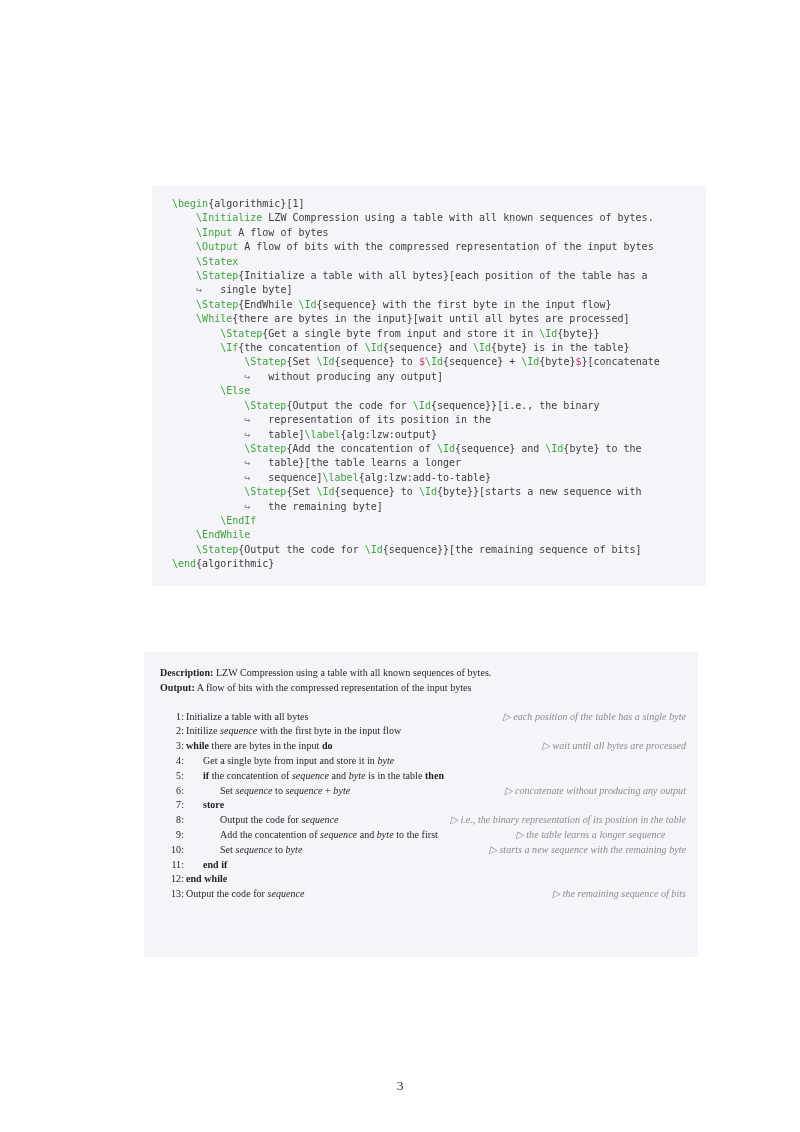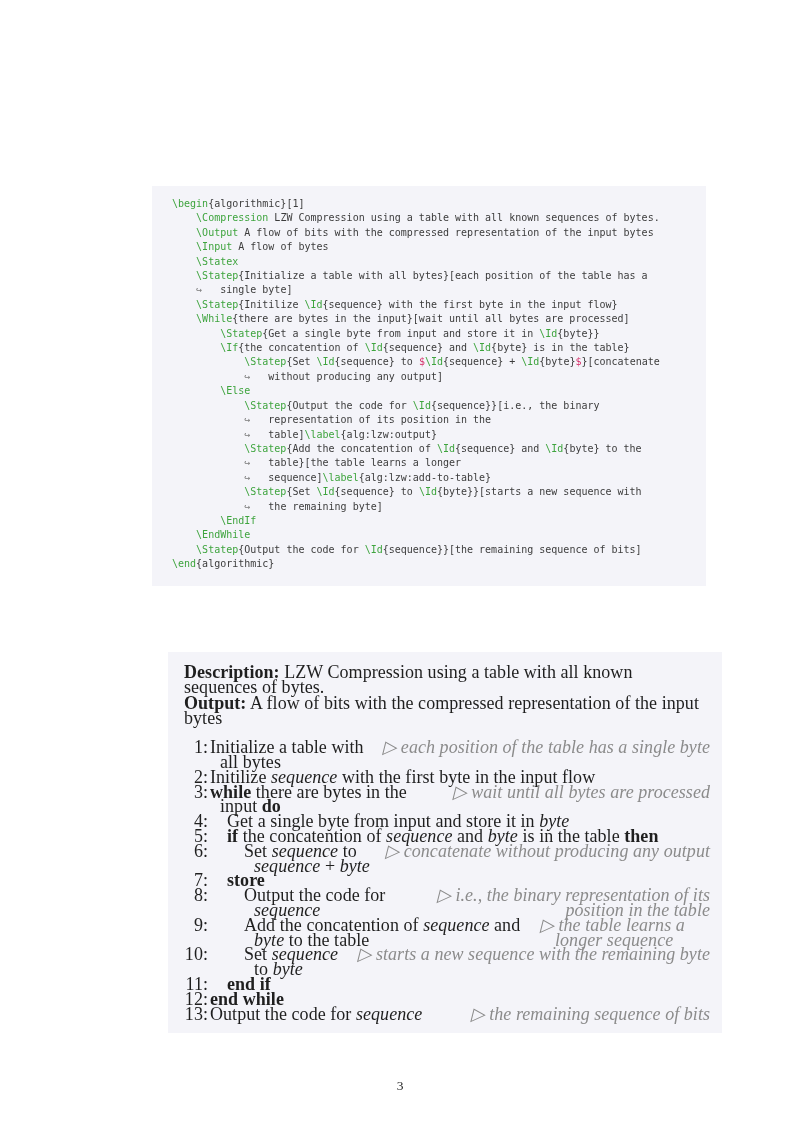--- a/index.html
+++ b/index.html
@@ -23,25 +23,25 @@
     font-size:10px;line-height:14.4px;
     color:var(--code-text);
   }
   .code-line{white-space:pre;}
   .tok-cmd{color:var(--green);}
   .tok-red{color:var(--red);}
   .tok-arr{color:var(--arrow);}
 
   
   .alg-box{
-    position:absolute;left:168px;top:652px;width:554px;min-height:305px;
+    position:absolute;left:144px;top:652px;width:554px;min-height:305px;
     box-sizing:border-box;background:var(--block-bg);
     padding:13px 12px 12px 16px;
     font-family:"Liberation Serif",serif;
-    font-size:18px;color:var(--body-text);
+    font-size:10px;color:var(--body-text);
     letter-spacing:0.05px;
   }
   .alg-header-line{line-height:15.3px;}
   .alg-header-line .hl{font-weight:bold;}
   .alg-rows{margin-top:14px;}
   .alg-row{display:flex;align-items:flex-start;line-height:14.8px;}
   .alg-num{width:24px;flex:none;text-align:right;margin-right:2px;}
   .alg-stmt{}
   .alg-stmt .b{font-weight:bold;}
   .alg-stmt .i{font-style:italic;}
@@ -65,27 +65,27 @@
   .page-number{
     position:absolute;left:0;right:0;top:1078px;text-align:center;
     font-family:"Liberation Serif",serif;font-size:13.5px;color:#1f1f1f;
   }
 </style>
 </head>
 <body>
 
 <div class="code-box">
     <div class="code-line"><span class="tok-cmd">\begin</span><span class="tok-plain">{algorithmic}[1]</span></div>
-    <div class="code-line"><span class="tok-plain">    </span><span class="tok-cmd">\Compression</span><span class="tok-plain"> LZW Compression using a table with all known sequences of bytes.</span></div>
+    <div class="code-line"><span class="tok-plain">    </span><span class="tok-cmd">\Initialize</span><span class="tok-plain"> LZW Compression using a table with all known sequences of bytes.</span></div>
+    <div class="code-line"><span class="tok-plain">    </span><span class="tok-cmd">\Input</span><span class="tok-plain"> A flow of bytes</span></div>
     <div class="code-line"><span class="tok-plain">    </span><span class="tok-cmd">\Output</span><span class="tok-plain"> A flow of bits with the compressed representation of the input bytes</span></div>
-    <div class="code-line"><span class="tok-plain">    </span><span class="tok-cmd">\Input</span><span class="tok-plain"> A flow of bytes</span></div>
     <div class="code-line"><span class="tok-plain">    </span><span class="tok-cmd">\Statex</span></div>
     <div class="code-line"><span class="tok-plain">    </span><span class="tok-cmd">\Statep</span><span class="tok-plain">{Initialize a table with all bytes}[each position of the table has a</span></div>
     <div class="code-line"><span class="tok-plain">    </span><span class="tok-arr">↪</span><span class="tok-plain">   single byte]</span></div>
-    <div class="code-line"><span class="tok-plain">    </span><span class="tok-cmd">\Statep</span><span class="tok-plain">{Initilize </span><span class="tok-cmd">\Id</span><span class="tok-plain">{sequence} with the first byte in the input flow}</span></div>
+    <div class="code-line"><span class="tok-plain">    </span><span class="tok-cmd">\Statep</span><span class="tok-plain">{EndWhile </span><span class="tok-cmd">\Id</span><span class="tok-plain">{sequence} with the first byte in the input flow}</span></div>
     <div class="code-line"><span class="tok-plain">    </span><span class="tok-cmd">\While</span><span class="tok-plain">{there are bytes in the input}[wait until all bytes are processed]</span></div>
     <div class="code-line"><span class="tok-plain">        </span><span class="tok-cmd">\Statep</span><span class="tok-plain">{Get a single byte from input and store it in </span><span class="tok-cmd">\Id</span><span class="tok-plain">{byte}}</span></div>
     <div class="code-line"><span class="tok-plain">        </span><span class="tok-cmd">\If</span><span class="tok-plain">{the concatention of </span><span class="tok-cmd">\Id</span><span class="tok-plain">{sequence} and </span><span class="tok-cmd">\Id</span><span class="tok-plain">{byte} is in the table}</span></div>
     <div class="code-line"><span class="tok-plain">            </span><span class="tok-cmd">\Statep</span><span class="tok-plain">{Set </span><span class="tok-cmd">\Id</span><span class="tok-plain">{sequence} to </span><span class="tok-red">$</span><span class="tok-cmd">\Id</span><span class="tok-plain">{sequence} + </span><span class="tok-cmd">\Id</span><span class="tok-plain">{byte}</span><span class="tok-red">$</span><span class="tok-plain">}[concatenate</span></div>
     <div class="code-line"><span class="tok-plain">            </span><span class="tok-arr">↪</span><span class="tok-plain">   without producing any output]</span></div>
     <div class="code-line"><span class="tok-plain">        </span><span class="tok-cmd">\Else</span></div>
     <div class="code-line"><span class="tok-plain">            </span><span class="tok-cmd">\Statep</span><span class="tok-plain">{Output the code for </span><span class="tok-cmd">\Id</span><span class="tok-plain">{sequence}}[i.e., the binary</span></div>
     <div class="code-line"><span class="tok-plain">            </span><span class="tok-arr">↪</span><span class="tok-plain">   representation of its position in the</span></div>
     <div class="code-line"><span class="tok-plain">            </span><span class="tok-arr">↪</span><span class="tok-plain">   table]</span><span class="tok-cmd">\label</span><span class="tok-plain">{alg:lzw:output}</span></div>
     <div class="code-line"><span class="tok-plain">            </span><span class="tok-cmd">\Statep</span><span class="tok-plain">{Add the concatention of </span><span class="tok-cmd">\Id</span><span class="tok-plain">{sequence} and </span><span class="tok-cmd">\Id</span><span class="tok-plain">{byte} to the</span></div>
@@ -136,21 +136,21 @@
         <span class="alg-num">7:</span>
         <span class="alg-stmt" style="padding-left: 27px; text-indent: -10px;"><span class="b">store</span></span>
       </div>
       <div class="alg-row">
         <span class="alg-num">8:</span>
         <span class="alg-stmt" style="padding-left: 44px; text-indent: -10px;"><span>Output the code for </span><span class="i">sequence</span></span>
         <span class="alg-cmt">▷ i.e., the binary representation of its position in the table</span>
       </div>
       <div class="alg-row">
         <span class="alg-num">9:</span>
-        <span class="alg-stmt" style="padding-left: 44px; text-indent: -10px;"><span>Add the concatention of </span><span class="i">sequence</span><span> and </span><span class="i">byte</span><span> to the table</span></span>
+        <span class="alg-stmt" style="padding-left: 44px; text-indent: -10px;"><span>Add the concatention of </span><span class="i">sequence</span><span> and </span><span class="i">byte</span><span> to the first</span></span>
         <span class="alg-cmt">▷ the table learns a longer sequence</span>
       </div>
       <div class="alg-row">
         <span class="alg-num">10:</span>
         <span class="alg-stmt" style="padding-left: 44px; text-indent: -10px;"><span>Set </span><span class="i">sequence</span><span> to </span><span class="i">byte</span></span>
         <span class="alg-cmt">▷ starts a new sequence with the remaining byte</span>
       </div>
       <div class="alg-row">
         <span class="alg-num">11:</span>
         <span class="alg-stmt" style="padding-left: 27px; text-indent: -10px;"><span class="b">end if</span></span>

